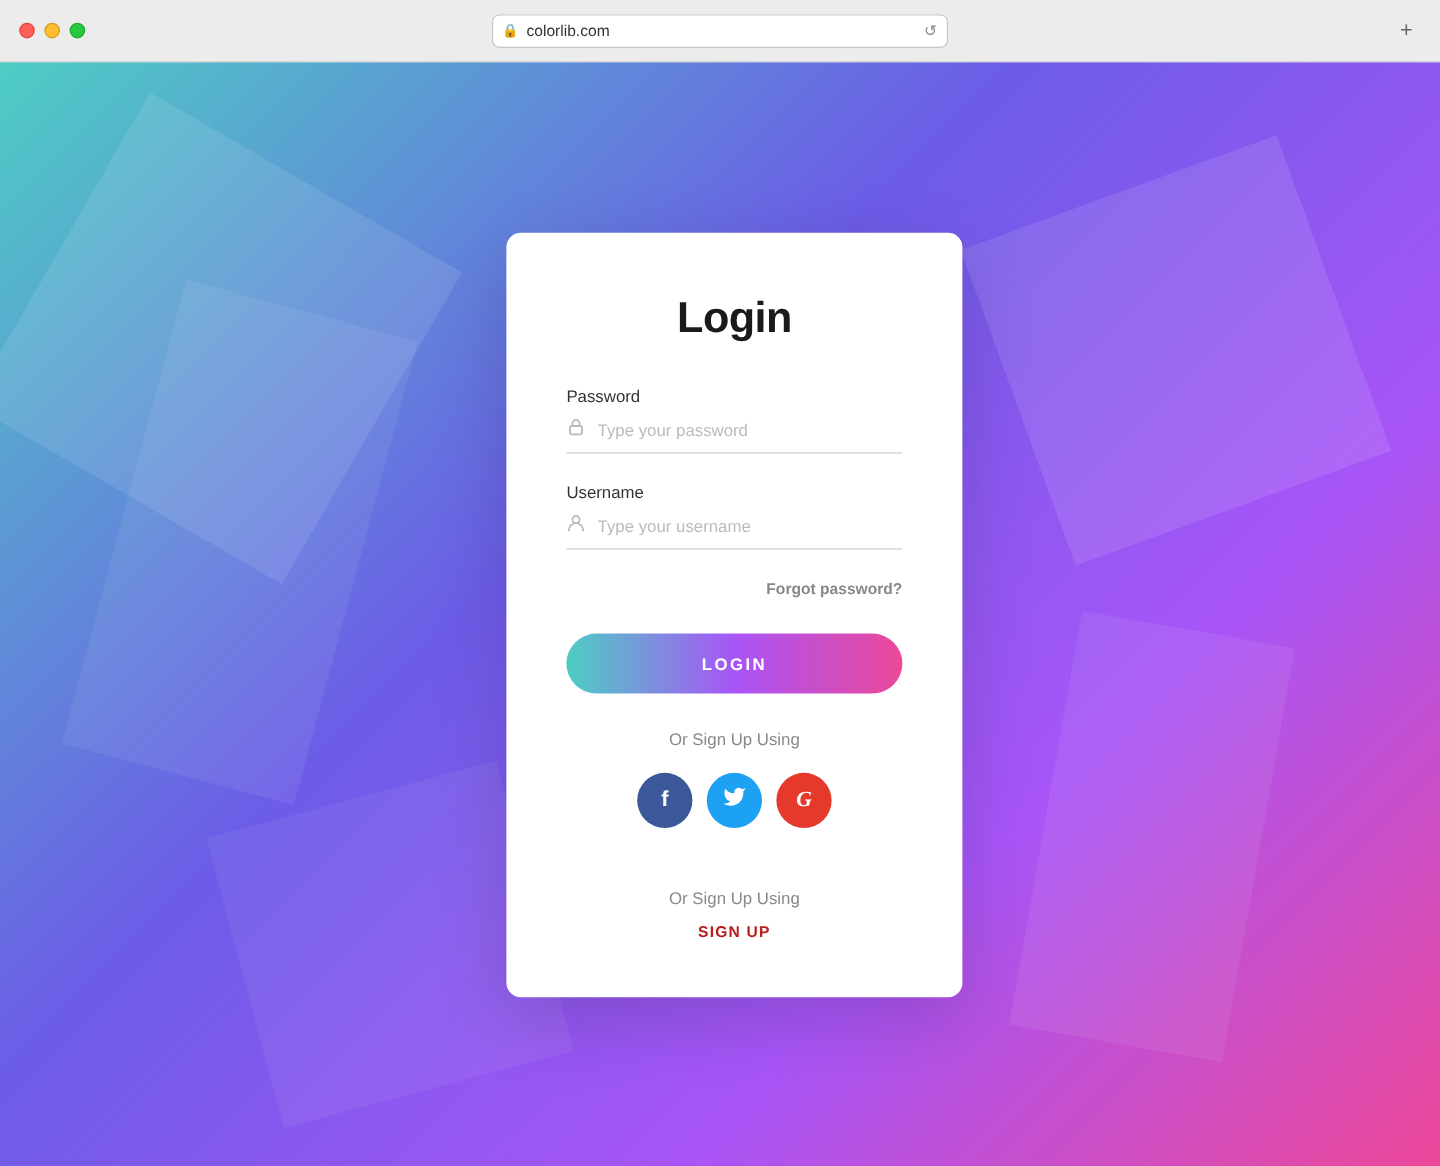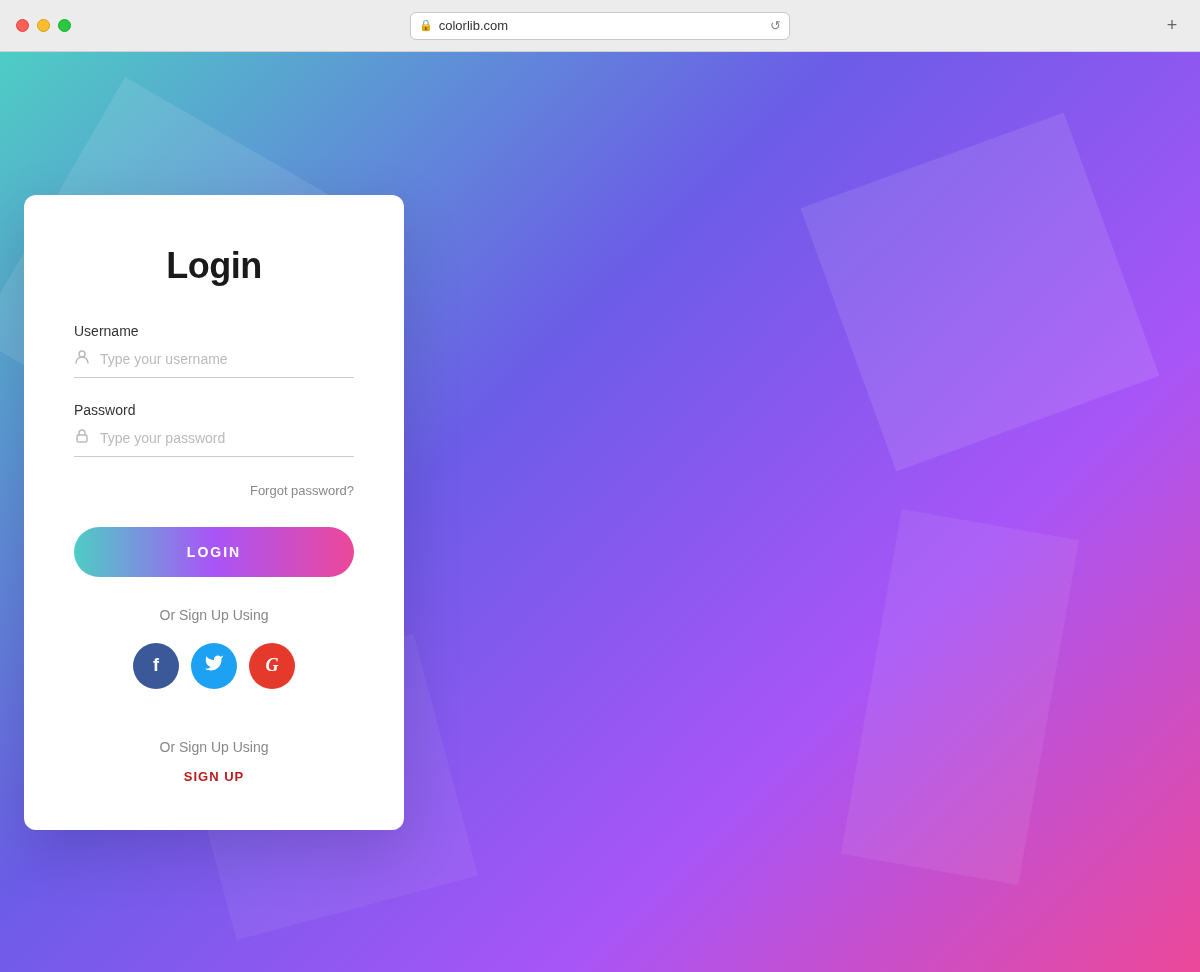--- a/index.html
+++ b/index.html
@@ -92,20 +92,21 @@
     }
 
     
     .page-content {
       width: 100%;
       height: calc(972px - 52px);
       position: relative;
       background: linear-gradient(135deg, #4ecdc4 0%, #6c5ce7 40%, #a855f7 70%, #ec4899 100%);
       display: flex;
       align-items: center;
+      justify-content: center;
       overflow: hidden;
       padding-left: 24px;
     }
 
     
     .bg-shape {
       position: absolute;
       background: rgba(255, 255, 255, 0.1);
     }
 
@@ -209,20 +210,21 @@
     }
 
     .form-input::placeholder {
       color: #bbb;
     }
 
     .forgot-password {
       text-align: right;
       margin-top: 4px;
       margin-bottom: 28px;
+      font-weight: bold;
     }
 
     .forgot-password-link {
       font-size: 13px;
       color: #888;
       text-decoration: none;
       cursor: pointer;
     }
 
     .login-btn {
@@ -318,43 +320,43 @@
   <div class="bg-shape bg-shape-3"></div>
   <div class="bg-shape bg-shape-4"></div>
   <div class="bg-shape bg-shape-5"></div>
 
   <div class="login-card">
 
     <h1 class="login-title">Login</h1>
 
     
     <div class="form-group">
+      <label class="form-label">Password</label>
+      <div class="input-wrapper">
+        <span class="input-icon">
+          <svg width="16" height="16" viewBox="0 0 16 16" fill="none" xmlns="http://www.w3.org/2000/svg">
+            <rect x="3" y="7" width="10" height="7" rx="1.5" stroke="#bbb" stroke-width="1.5"></rect>
+            <path d="M5 7V5a3 3 0 016 0v2" stroke="#bbb" stroke-width="1.5" stroke-linecap="round"></path>
+          </svg>
+        </span>
+        <input type="password" class="form-input" placeholder="Type your password" style="">
+      </div>
+    </div>
+
+    
+    <div class="form-group">
       <label class="form-label">Username</label>
       <div class="input-wrapper">
         <span class="input-icon">
           <svg width="16" height="16" viewBox="0 0 16 16" fill="none" xmlns="http://www.w3.org/2000/svg">
             <circle cx="8" cy="5" r="3" stroke="#bbb" stroke-width="1.5"></circle>
             <path d="M2 14c0-3.314 2.686-6 6-6s6 2.686 6 6" stroke="#bbb" stroke-width="1.5" stroke-linecap="round"></path>
           </svg>
         </span>
         <input type="text" class="form-input" placeholder="Type your username" style="">
-      </div>
-    </div>
-
-    
-    <div class="form-group">
-      <label class="form-label">Password</label>
-      <div class="input-wrapper">
-        <span class="input-icon">
-          <svg width="16" height="16" viewBox="0 0 16 16" fill="none" xmlns="http://www.w3.org/2000/svg">
-            <rect x="3" y="7" width="10" height="7" rx="1.5" stroke="#bbb" stroke-width="1.5"></rect>
-            <path d="M5 7V5a3 3 0 016 0v2" stroke="#bbb" stroke-width="1.5" stroke-linecap="round"></path>
-          </svg>
-        </span>
-        <input type="password" class="form-input" placeholder="Type your password" style="">
       </div>
     </div>
 
     
     <div class="forgot-password">
       <a class="forgot-password-link">Forgot password?</a>
     </div>
 
     
     <button class="login-btn">LOGIN</button>

